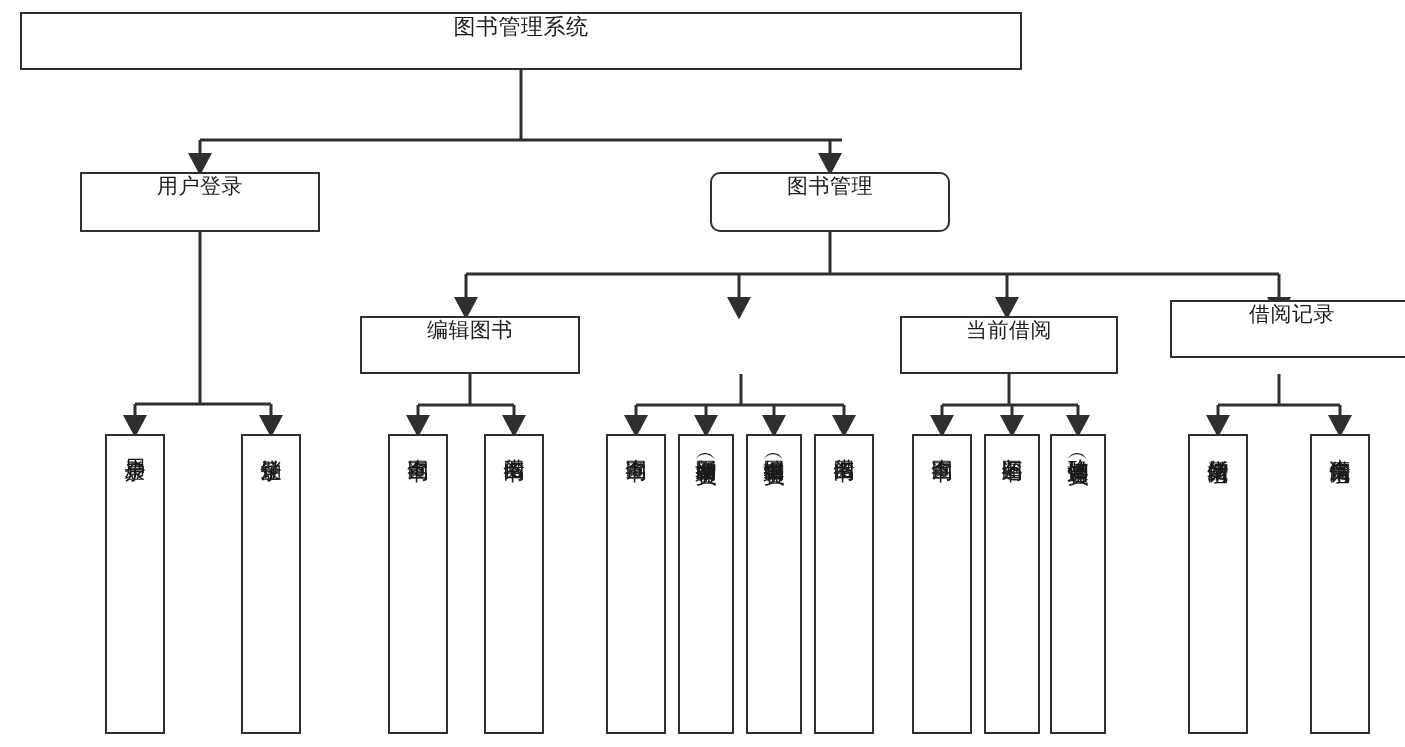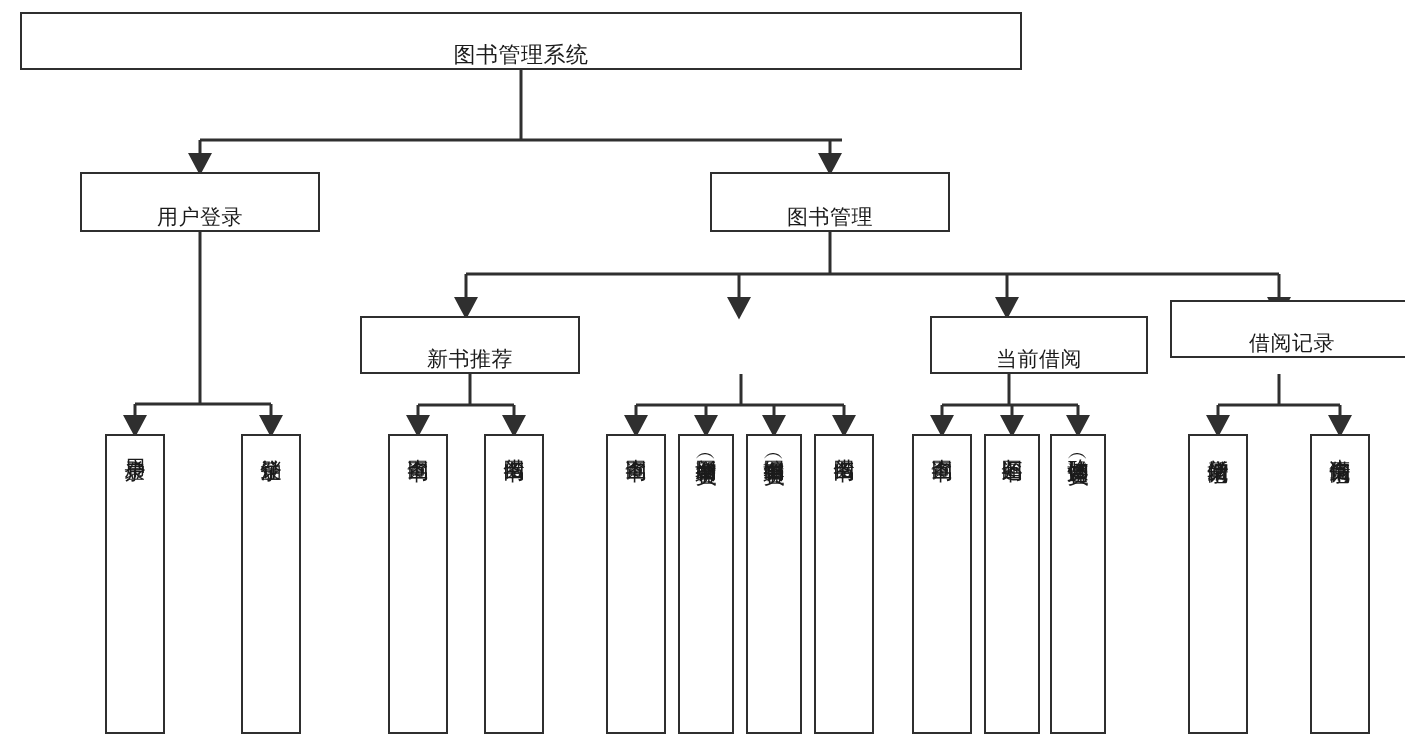--- a/index.html
+++ b/index.html
@@ -26,21 +26,21 @@
     width: 1405px;
     height: 747px;
     pointer-events: none;
   }
   .node {
     position: absolute;
     box-sizing: border-box;
     background: #ffffff;
     border: 2.5px solid #2f2f2f;
     display: flex;
-    align-items: flex-end;
+    align-items: flex-start;
     justify-content: center;
     color: #1b1b1b;
     text-align: center;
     line-height: 1.18;
   }
   .node.horiz {
     font-size: 21px;
     letter-spacing: 0.5px;
   }
   .node.vert {
@@ -124,28 +124,28 @@
     </g>
   </svg>
 
   <div class="node horiz root" style="left: 20px; top: 12px; width: 1002px; height: 58px;">
     <span>图书管理系统</span>
   </div>
 
   <div class="node horiz" style="left: 80px; top: 172px; width: 240px; height: 60px;">
     <span>用户登录</span>
   </div>
-  <div class="node horiz" style="left: 710px; top: 172px; width: 240px; height: 60px;">
+  <div class="node horiz" style="left: 710px; top: 172px; width: 240px; height: 60px; border-radius: 10px;">
     <span>图书管理</span>
   </div>
 
   <div class="node horiz" style="left: 360px; top: 316px; width: 220px; height: 58px;">
-    <span>新书推荐</span>
+    <span>编辑图书</span>
   </div>
-  <div class="node horiz" style="left: 900px; top: 316px; width: 218px; height: 58px; margin-left: 30px;">
+  <div class="node horiz" style="left: 900px; top: 316px; width: 218px; height: 58px;">
     <span>当前借阅</span>
   </div>
   <div class="node horiz" style="left: 1170px; top: 300px; width: 244px; height: 58px;">
     <span>借阅记录</span>
   </div>
 
   <div class="node vert" style="left: 105px; top: 434px; width: 60px; height: 300px;">
     <span class="vtext">用户登录</span>
   </div>
   <div class="node vert" style="left: 241px; top: 434px; width: 60px; height: 300px;">

